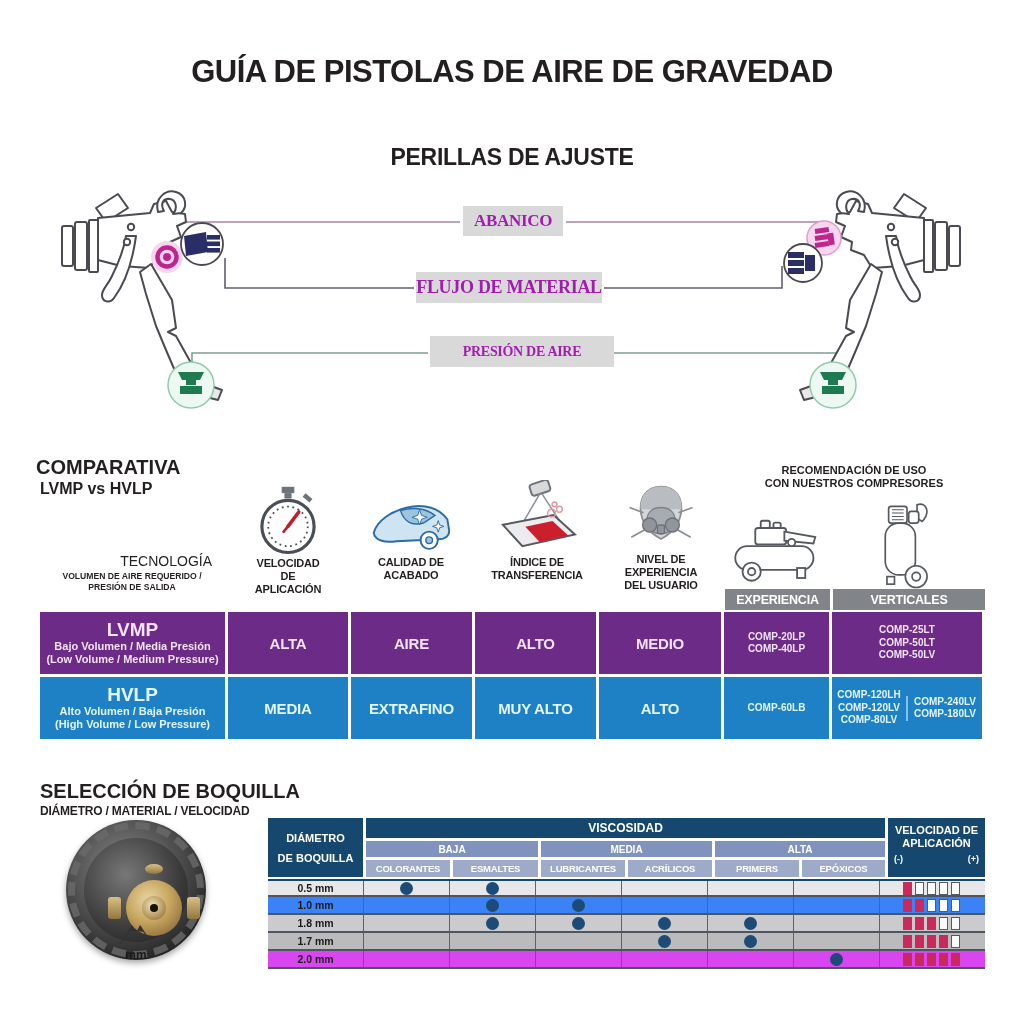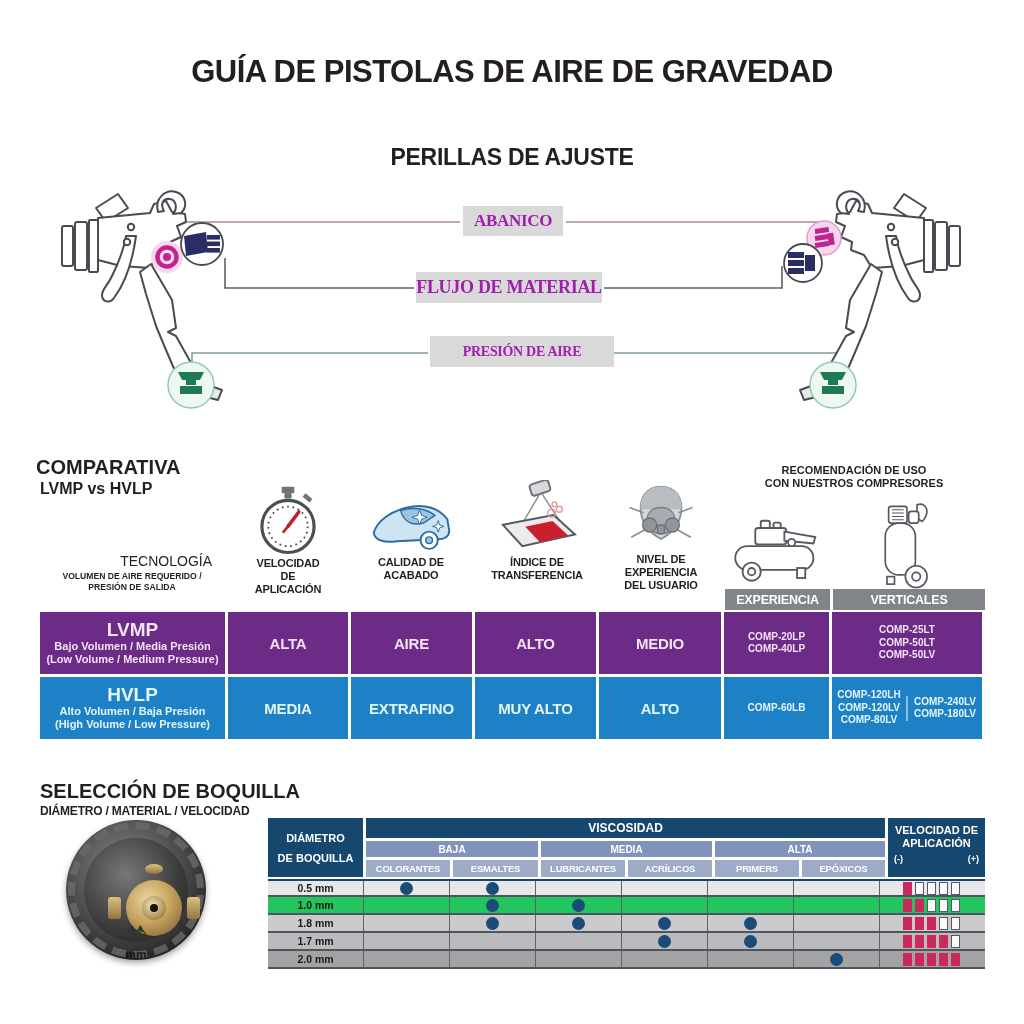--- a/index.html
+++ b/index.html
@@ -365,21 +365,21 @@
         <div class="ncell dotc"></div>
         <div class="ncell dotc"></div>
         <div class="ncell speedc">
           <span class="bar filled"></span>
           <span class="bar"></span>
           <span class="bar"></span>
           <span class="bar"></span>
           <span class="bar"></span>
         </div>
       </div>
-      <div class="nrow" style="background: #22c55e;">
+      <div class="nrow" style="background: #3b82f6;">
         <div class="ncell diam">1.0 mm</div>
         <div class="ncell dotc"></div>
         <div class="ncell dotc">
           <span class="dot"></span>
         </div>
         <div class="ncell dotc">
           <span class="dot"></span>
         </div>
         <div class="ncell dotc"></div>
         <div class="ncell dotc"></div>
@@ -429,21 +429,21 @@
         </div>
         <div class="ncell dotc"></div>
         <div class="ncell speedc">
           <span class="bar filled"></span>
           <span class="bar filled"></span>
           <span class="bar filled"></span>
           <span class="bar filled"></span>
           <span class="bar"></span>
         </div>
       </div>
-      <div class="nrow" style="background: #a3a3a3;">
+      <div class="nrow" style="background: #d946ef;">
         <div class="ncell diam">2.0 mm</div>
         <div class="ncell dotc"></div>
         <div class="ncell dotc"></div>
         <div class="ncell dotc"></div>
         <div class="ncell dotc"></div>
         <div class="ncell dotc"></div>
         <div class="ncell dotc">
           <span class="dot"></span>
         </div>
         <div class="ncell speedc">

